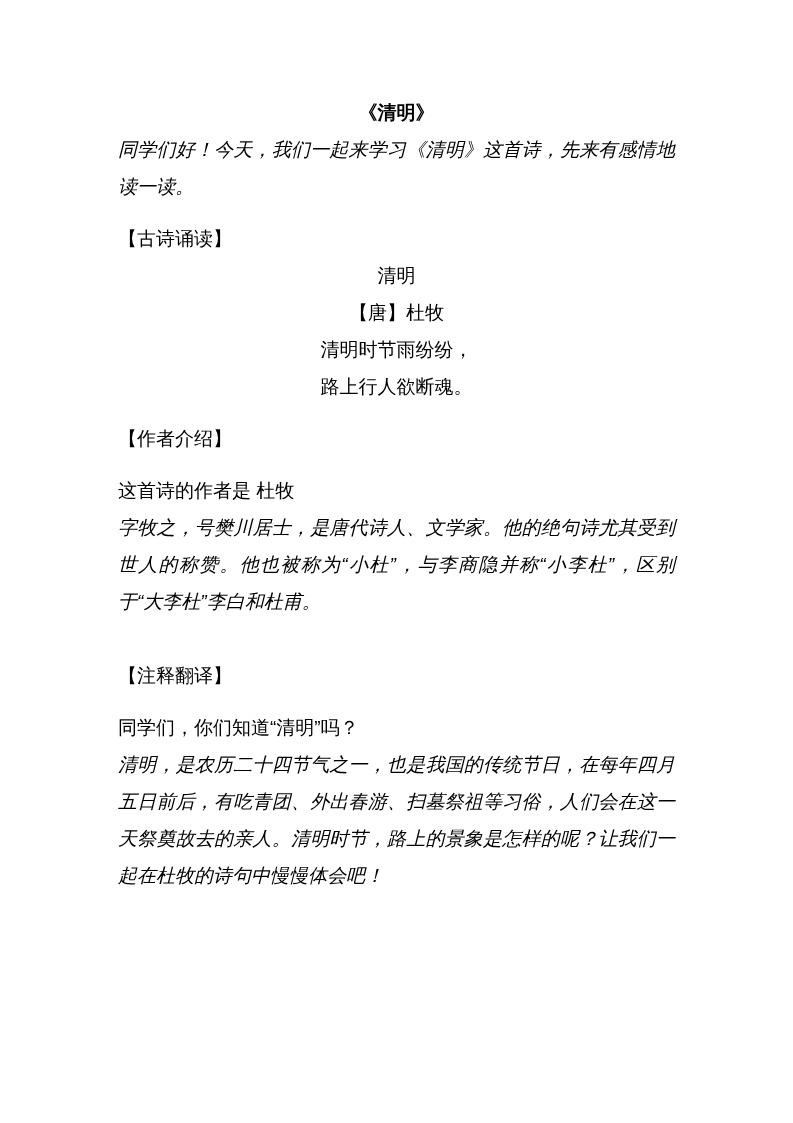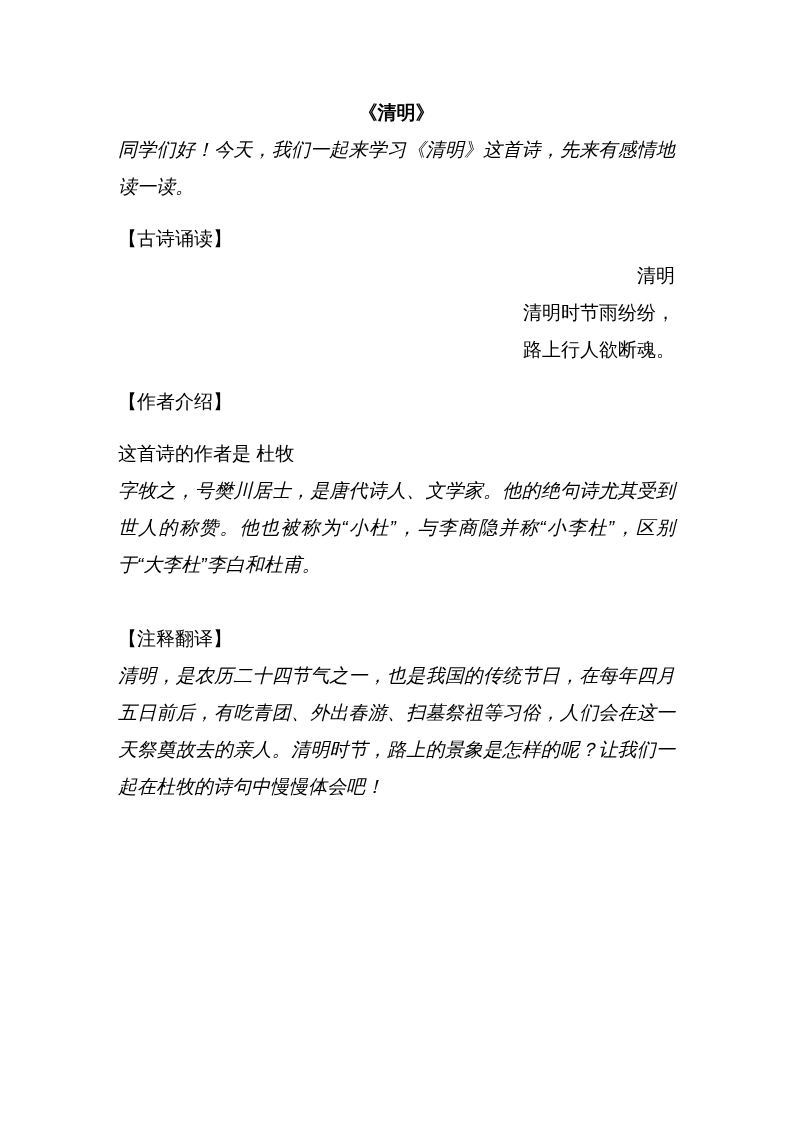--- a/index.html
+++ b/index.html
@@ -29,48 +29,50 @@
   .para {
     text-align: justify;
     text-align-last: left;
     font-style: italic;
   }
   .line {
     text-align: left;
     margin-top: 15px;
   }
   .centered {
-    text-align: right;
+    text-align: center;
   }
   .gap-above {
     margin-top: 37px;
   }
 </style>
 </head>
 <body>
 
 <div class="page">
 
   <div class="doc-title">《清明》</div>
 
   <div class="para">同学们好！今天，我们一起来学习《清明》这首诗，先来有感情地读一读。</div>
 
   <div class="line">【古诗诵读】</div>
 
   <div>
     <div class="centered">清明</div>
+    <div class="centered">【唐】杜牧</div>
     <div class="centered">清明时节雨纷纷，</div>
     <div class="centered">路上行人欲断魂。</div>
   </div>
 
   <div class="line">【作者介绍】</div>
 
   <div class="line">这首诗的作者是 杜牧</div>
 
   <div class="para">字牧之，号樊川居士，是唐代诗人、文学家。他的绝句诗尤其受到世人的称赞。他也被称为“小杜”，与李商隐并称“小李杜”，区别于“大李杜”李白和杜甫。</div>
 
   <div class="line gap-above">【注释翻译】</div>
 
+  <div class="line">同学们，你们知道“清明”吗？</div>
 
   <div class="para">清明，是农历二十四节气之一，也是我国的传统节日，在每年四月五日前后，有吃青团、外出春游、扫墓祭祖等习俗，人们会在这一天祭奠故去的亲人。清明时节，路上的景象是怎样的呢？让我们一起在杜牧的诗句中慢慢体会吧！</div>
 
 
 </div>
 
 </body></html>

